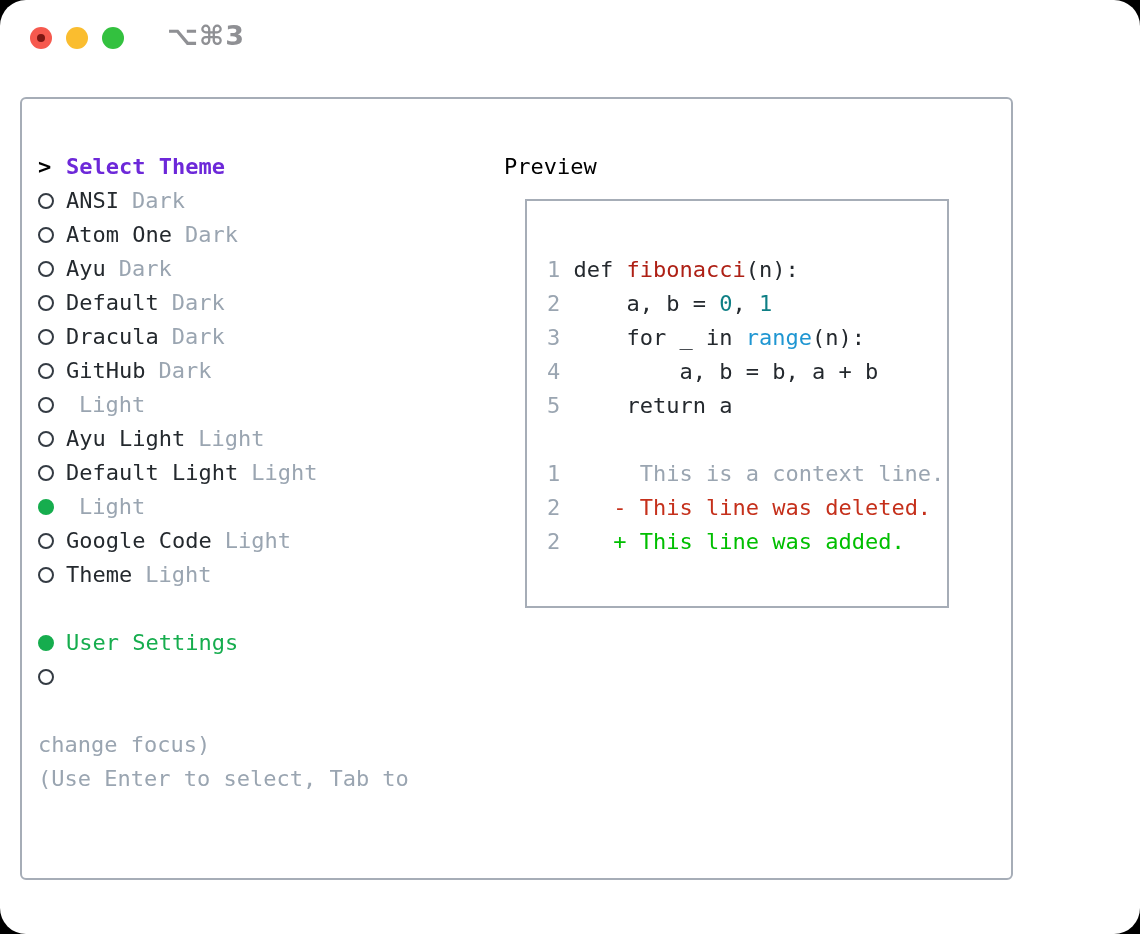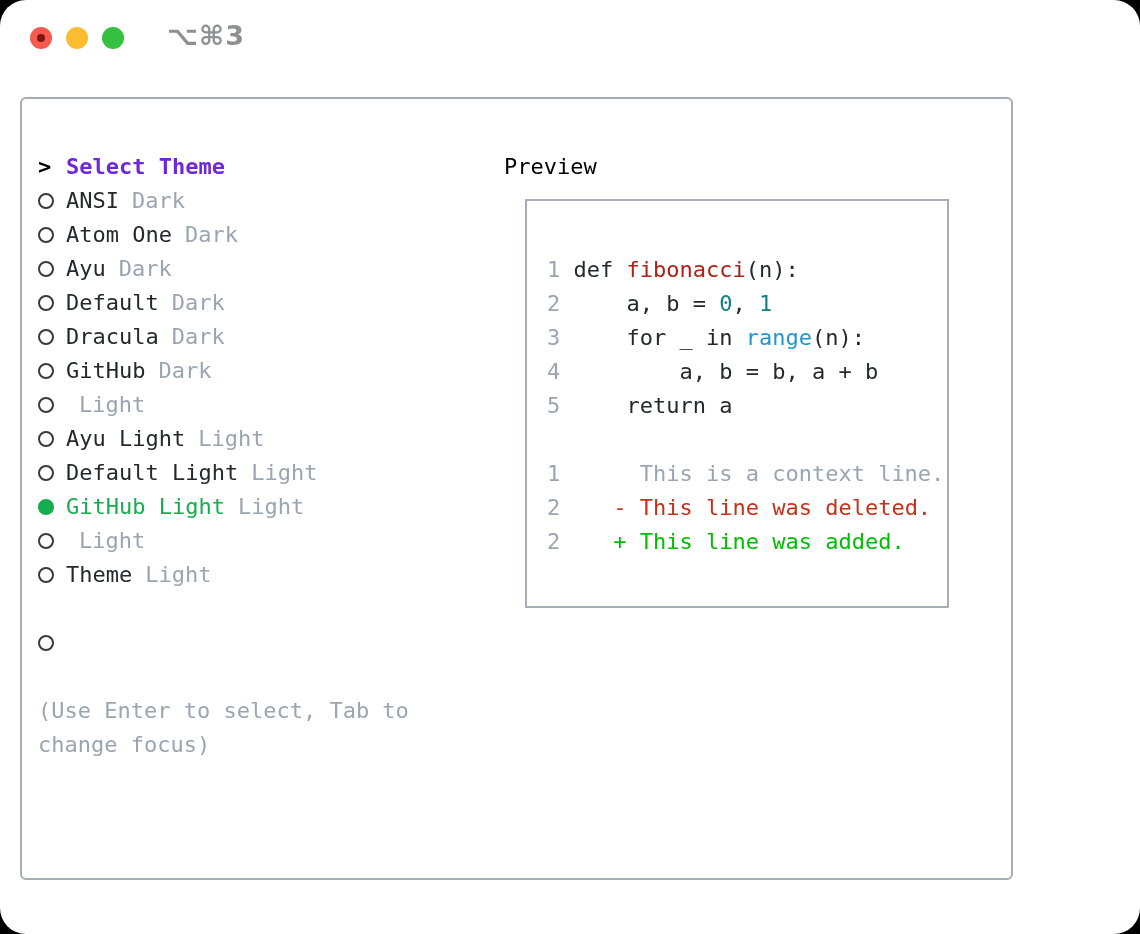--- a/index.html
+++ b/index.html
@@ -83,32 +83,33 @@
       <div id="theme-list">
           <div class="row"><span class="marker"><span class="radio"></span></span><span class="name">ANSI</span><span class="variant">Dark</span></div>
           <div class="row"><span class="marker"><span class="radio"></span></span><span class="name">Atom One</span><span class="variant">Dark</span></div>
           <div class="row"><span class="marker"><span class="radio"></span></span><span class="name">Ayu</span><span class="variant">Dark</span></div>
           <div class="row"><span class="marker"><span class="radio"></span></span><span class="name">Default</span><span class="variant">Dark</span></div>
           <div class="row"><span class="marker"><span class="radio"></span></span><span class="name">Dracula</span><span class="variant">Dark</span></div>
           <div class="row"><span class="marker"><span class="radio"></span></span><span class="name">GitHub</span><span class="variant">Dark</span></div>
           <div class="row"><span class="marker"><span class="radio"></span></span><span class="variant">Light</span></div>
           <div class="row"><span class="marker"><span class="radio"></span></span><span class="name">Ayu Light</span><span class="variant">Light</span></div>
           <div class="row"><span class="marker"><span class="radio"></span></span><span class="name">Default Light</span><span class="variant">Light</span></div>
-          <div class="row"><span class="marker"><span class="radio on"></span></span><span class="name sel">GitHub Light</span><span class="variant">Light</span></div>
-          <div class="row"><span class="marker"><span class="radio"></span></span><span class="variant">Light</span></div>
+          <div class="row"><span class="marker"><span class="radio on"></span></span><span class="variant">Light</span></div>
+          <div class="row"><span class="marker"><span class="radio"></span></span><span class="name">Google Code</span><span class="variant">Light</span></div>
           <div class="row"><span class="marker"><span class="radio"></span></span><span class="name">Theme</span><span class="variant">Light</span></div>
         </div>
       <div class="row"></div>
       <div id="apply-list">
+          <div class="row"><span class="marker"><span class="radio on"></span></span><span class="name sel">User Settings</span></div>
           <div class="row"><span class="marker"><span class="radio"></span></span></div>
         </div>
       <div class="row"></div>
       <div id="hint-block">
+          <div class="row hint">change focus)</div>
           <div class="row hint">(Use Enter to select, Tab to</div>
-          <div class="row hint">change focus)</div>
         </div>
     </div>
 
     <div class="preview-title">Preview</div>
 
     <div class="preview-box">
       <div class="code" id="code-block"><div class="cl"><span class="ln">1</span><span class="txt"> def </span><span class="fn">fibonacci</span><span class="txt">(n):</span></div><div class="cl"><span class="ln">2</span><span class="txt">     a, b = </span><span class="num">0</span><span class="txt">, </span><span class="num">1</span></div><div class="cl"><span class="ln">3</span><span class="txt">     for _ in </span><span class="blue">range</span><span class="txt">(n):</span></div><div class="cl"><span class="ln">4</span><span class="txt">         a, b = b, a + b</span></div><div class="cl"><span class="ln">5</span><span class="txt">     return a</span></div><div class="cl"></div><div class="cl"><span class="ln">1</span><span class="ctx">      This is a context line.</span></div><div class="cl"><span class="ln">2</span><span class="txt">    </span><span class="del">- This line was deleted.</span></div><div class="cl"><span class="ln">2</span><span class="txt">    </span><span class="add">+ This line was added.</span></div></div>
     </div>
 
   </div>

